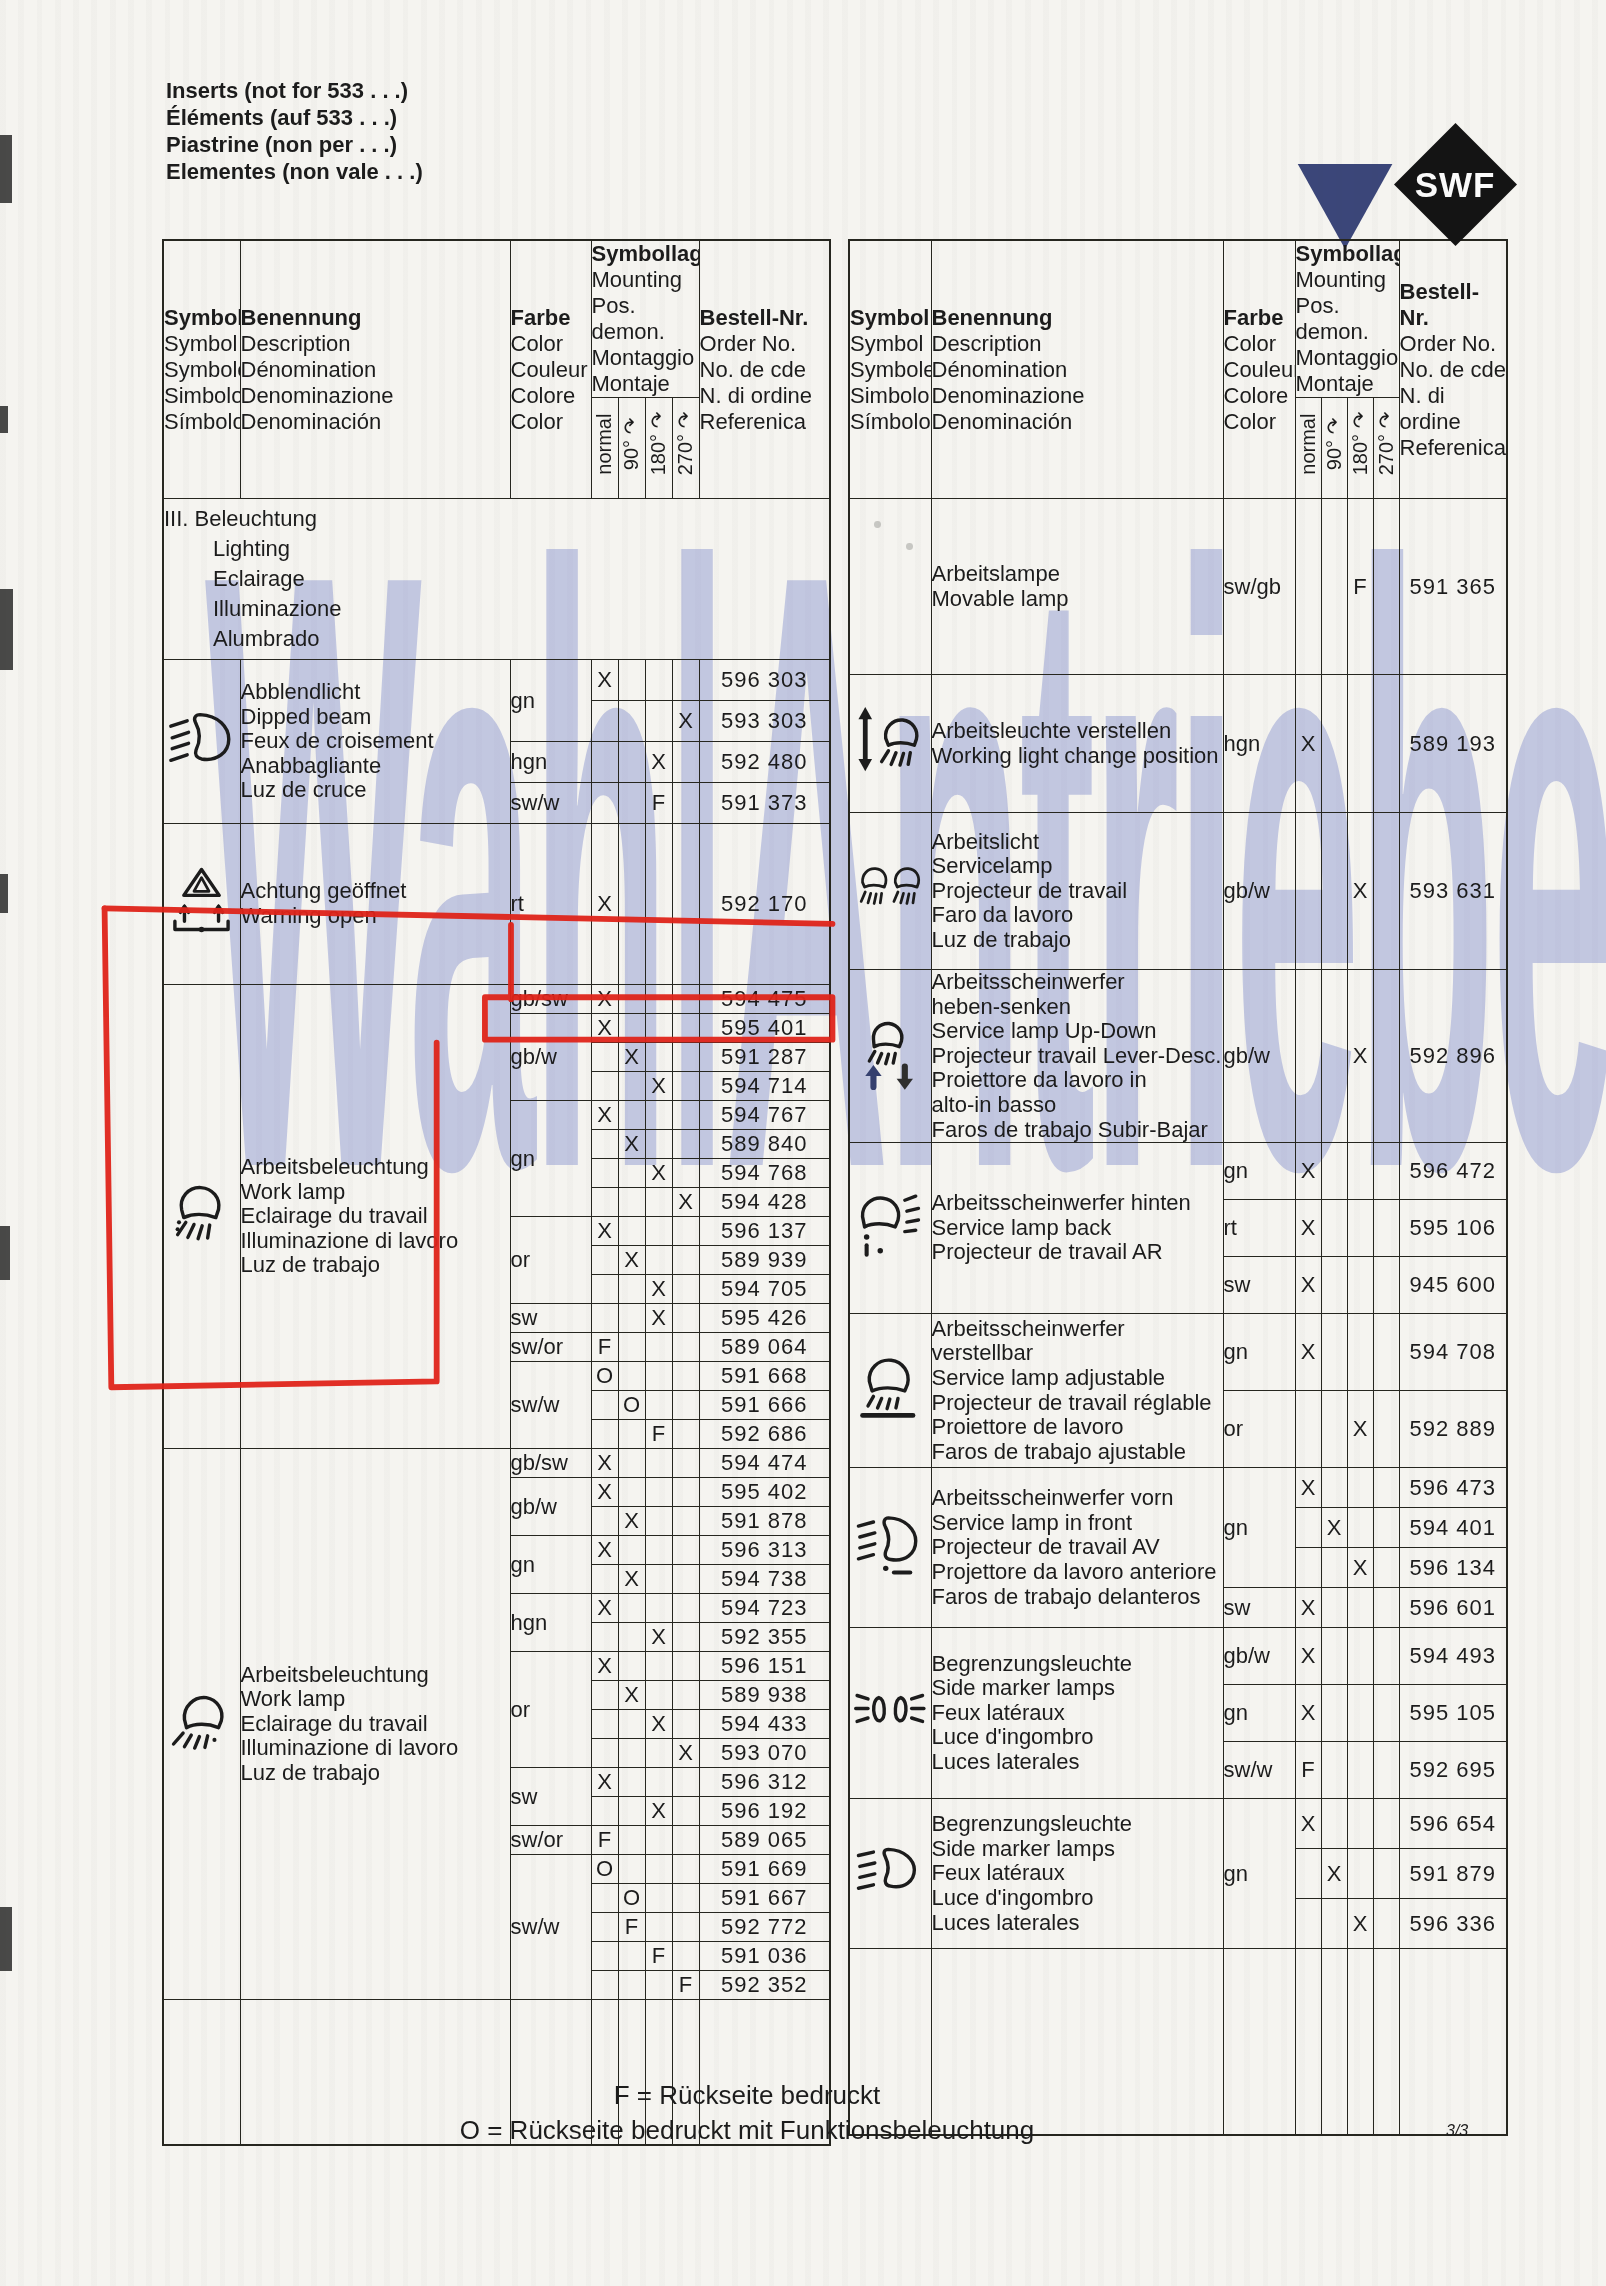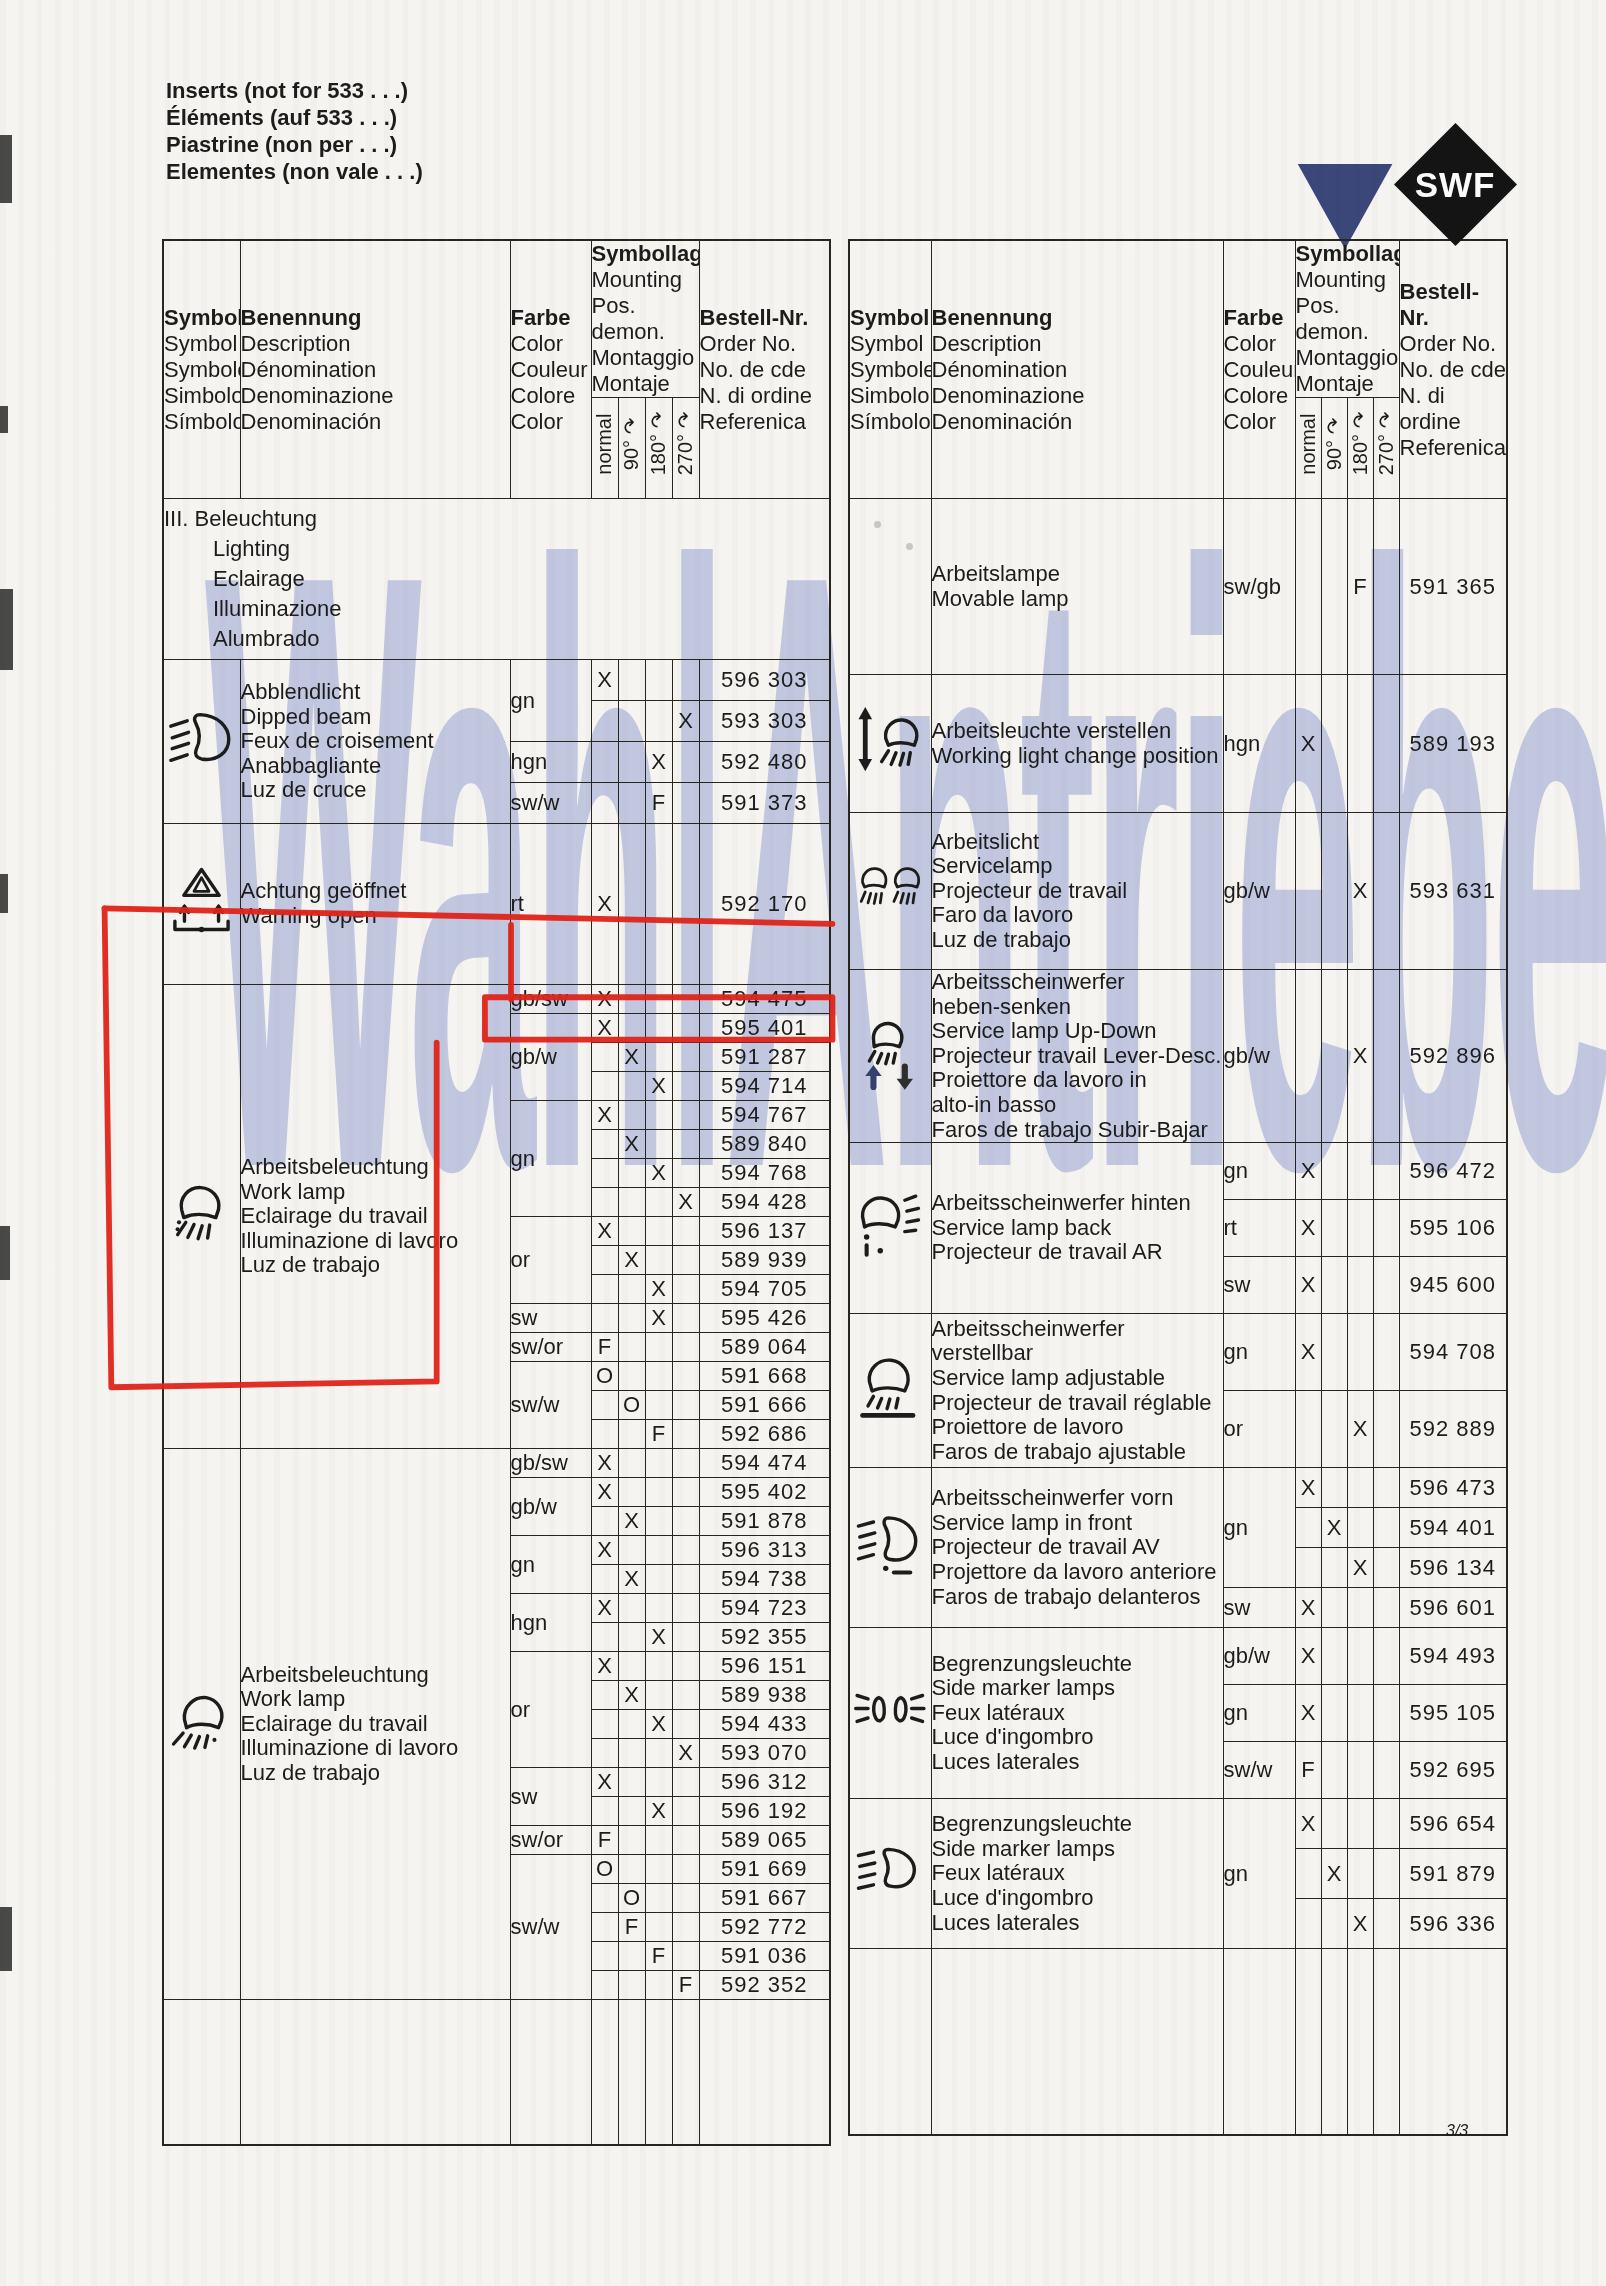--- a/index.html
+++ b/index.html
@@ -881,15 +881,17 @@
 <svg class="overlay" width="1607" height="2286" viewBox="0 0 1664 2368">
   <g stroke="#df241a" stroke-width="6" fill="none" stroke-linejoin="round" stroke-linecap="round" opacity="0.95">
     <path d="M108 941 L862 957"></path>
     <path d="M108 941 L115 1437 L452 1431 L452 1080"></path>
     <path d="M529 958 L529 1035"></path>
     <rect x="502" y="1033" width="360" height="44"></rect>
   </g>
 </svg>
 
 <div class="footnotes">
+  <div>F = Rückseite bedruckt</div>
+  <div>O = Rückseite bedruckt mit Funktionsbeleuchtung</div>
 </div>
 <div class="page-number">3/3</div>
 
 
 </body></html>

